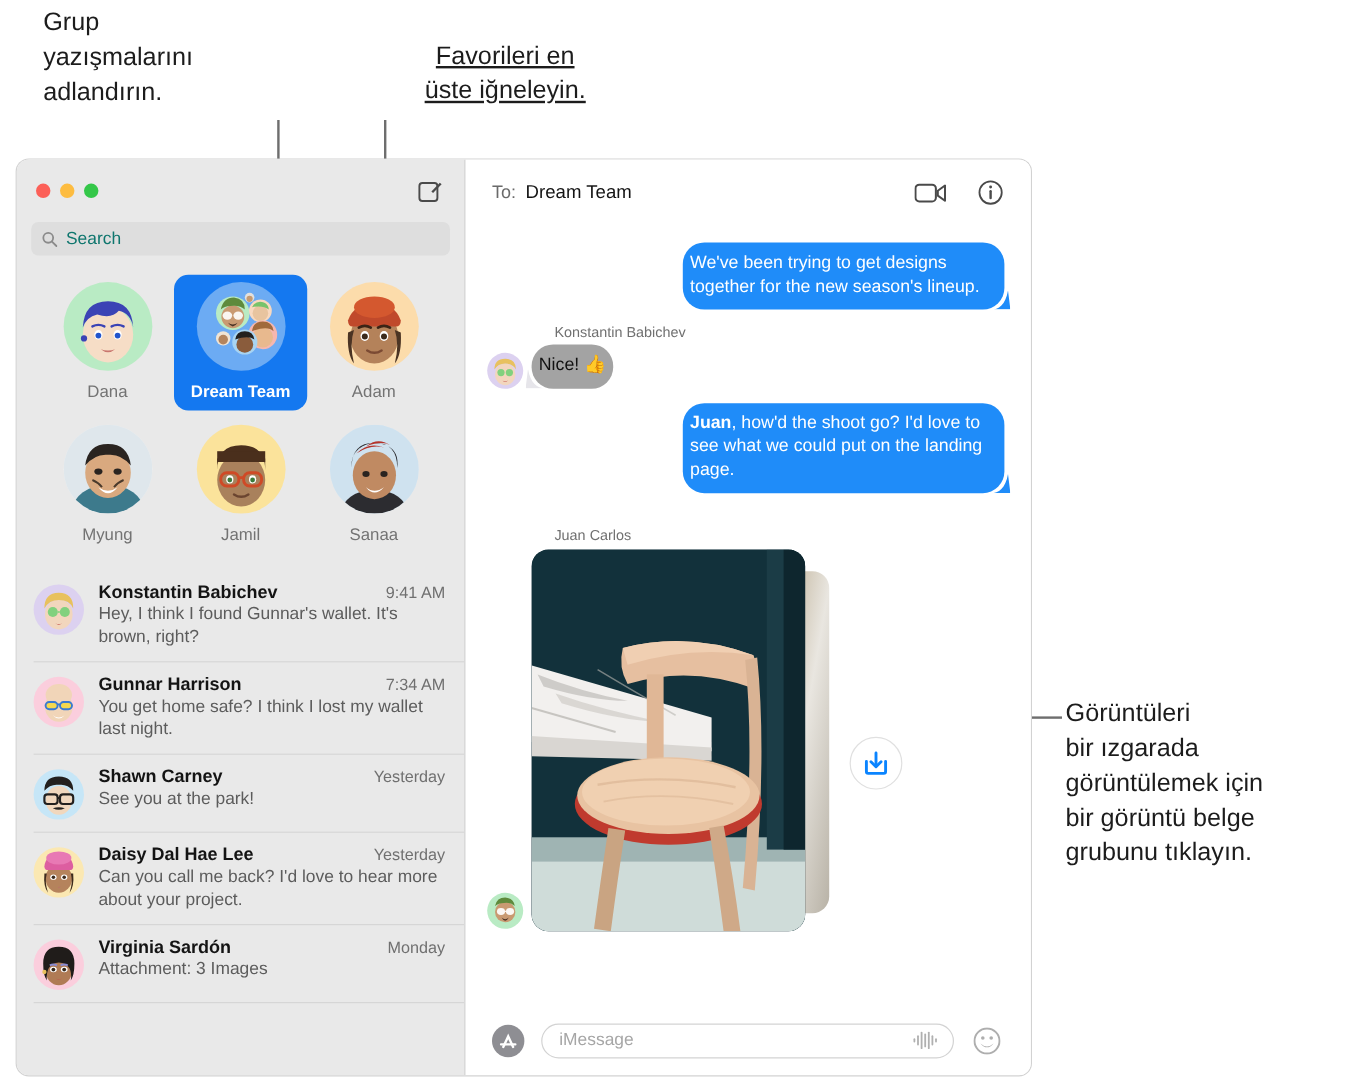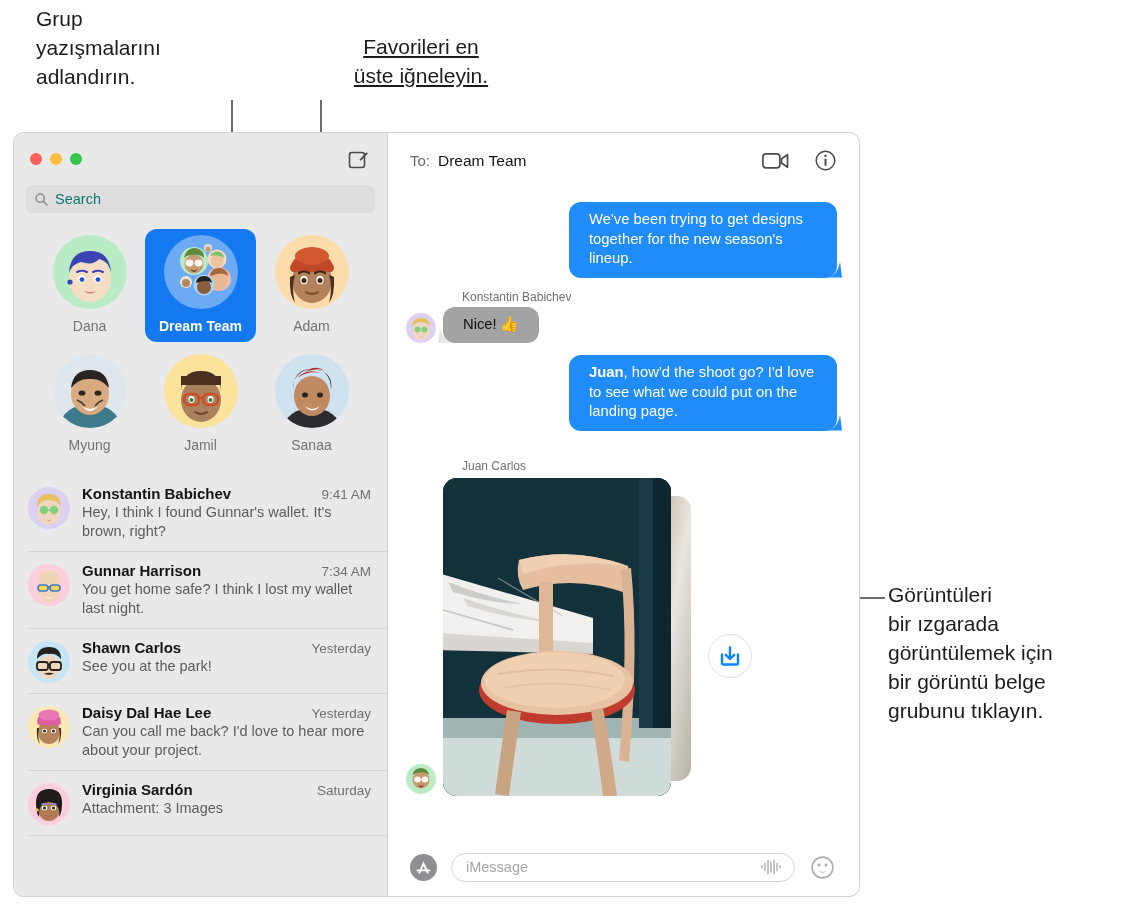--- a/index.html
+++ b/index.html
@@ -187,22 +187,22 @@
     overflow: hidden;
     position: relative;
   }
 
   .msg-row { display: flex; margin-bottom: 12px; }
   .msg-row.out { justify-content: flex-end; }
   .msg-row.in  { justify-content: flex-start; align-items: flex-end; gap: 7px; }
 
   .bubble {
     max-width: 268px;
-    padding: 8px 20px 9px;
-    border-radius: 12px;
+    padding: 8px 6px 9px;
+    border-radius: 18px;
     font-size: 14.8px;
     line-height: 19.5px;
     position: relative;
     word-wrap: break-word;
   }
   .bubble.out { background: #1f8cf9; color: #ffffff; }
   .bubble.in  { background: #a3a3a3; color: #111111; }
   .bubble.out::after {
     content: "";
     position: absolute;
@@ -534,21 +534,21 @@
             <ellipse cx="21" cy="26" rx="11" ry="12" fill="#f1d7bd"></ellipse>
             <path d="M9 18 Q9 6 21 6 Q33 6 33 18 Q28 12 21 13 Q14 12 9 18Z" fill="#23201e"></path>
             <rect x="9" y="21" width="11" height="8" rx="2.5" fill="none" stroke="#23201e" stroke-width="1.8"></rect>
             <rect x="22" y="21" width="11" height="8" rx="2.5" fill="none" stroke="#23201e" stroke-width="1.8"></rect>
             <line x1="20" y1="24" x2="22" y2="24" stroke="#23201e" stroke-width="1.8"></line>
             <path d="M16 32.5 Q21 31 26 32.5 Q21 35 16 32.5Z" fill="#23201e"></path>
           </svg>
         </div>
         <div class="conv-body">
           <div class="conv-top">
-            <span class="conv-name">Shawn Carlos</span>
+            <span class="conv-name">Shawn Carney</span>
             <span class="conv-time">Yesterday</span>
           </div>
           <div class="conv-preview">See you at the park!</div>
         </div>
       </div>
 
       <div class="conv-row">
         <div class="conv-avatar" style="background:#fbe8b2">
           <svg viewBox="0 0 42 42" width="42" height="42">
             <ellipse cx="21" cy="26" rx="11" ry="12" fill="#b5835c"></ellipse>
@@ -583,21 +583,21 @@
             <circle cx="25.5" cy="25" r="1.6" fill="#33251a"></circle>
             <path d="M13.5 21.5 Q16.5 20 19.5 21.5" stroke="#8a8ad0" stroke-width="1.5" fill="none"></path>
             <path d="M22.5 21.5 Q25.5 20 28.5 21.5" stroke="#8a8ad0" stroke-width="1.5" fill="none"></path>
             <path d="M18 32 Q21 34.5 24 32 Q21 35.5 18 32Z" fill="#c1544f"></path>
             <circle cx="9" cy="27" r="1.8" fill="#e8c15e"></circle>
           </svg>
         </div>
         <div class="conv-body">
           <div class="conv-top">
             <span class="conv-name">Virginia Sardón</span>
-            <span class="conv-time">Saturday</span>
+            <span class="conv-time">Monday</span>
           </div>
           <div class="conv-preview">Attachment: 3 Images</div>
         </div>
       </div>
 
     </div>
   </div>
 
   <div id="main-pane">
 

